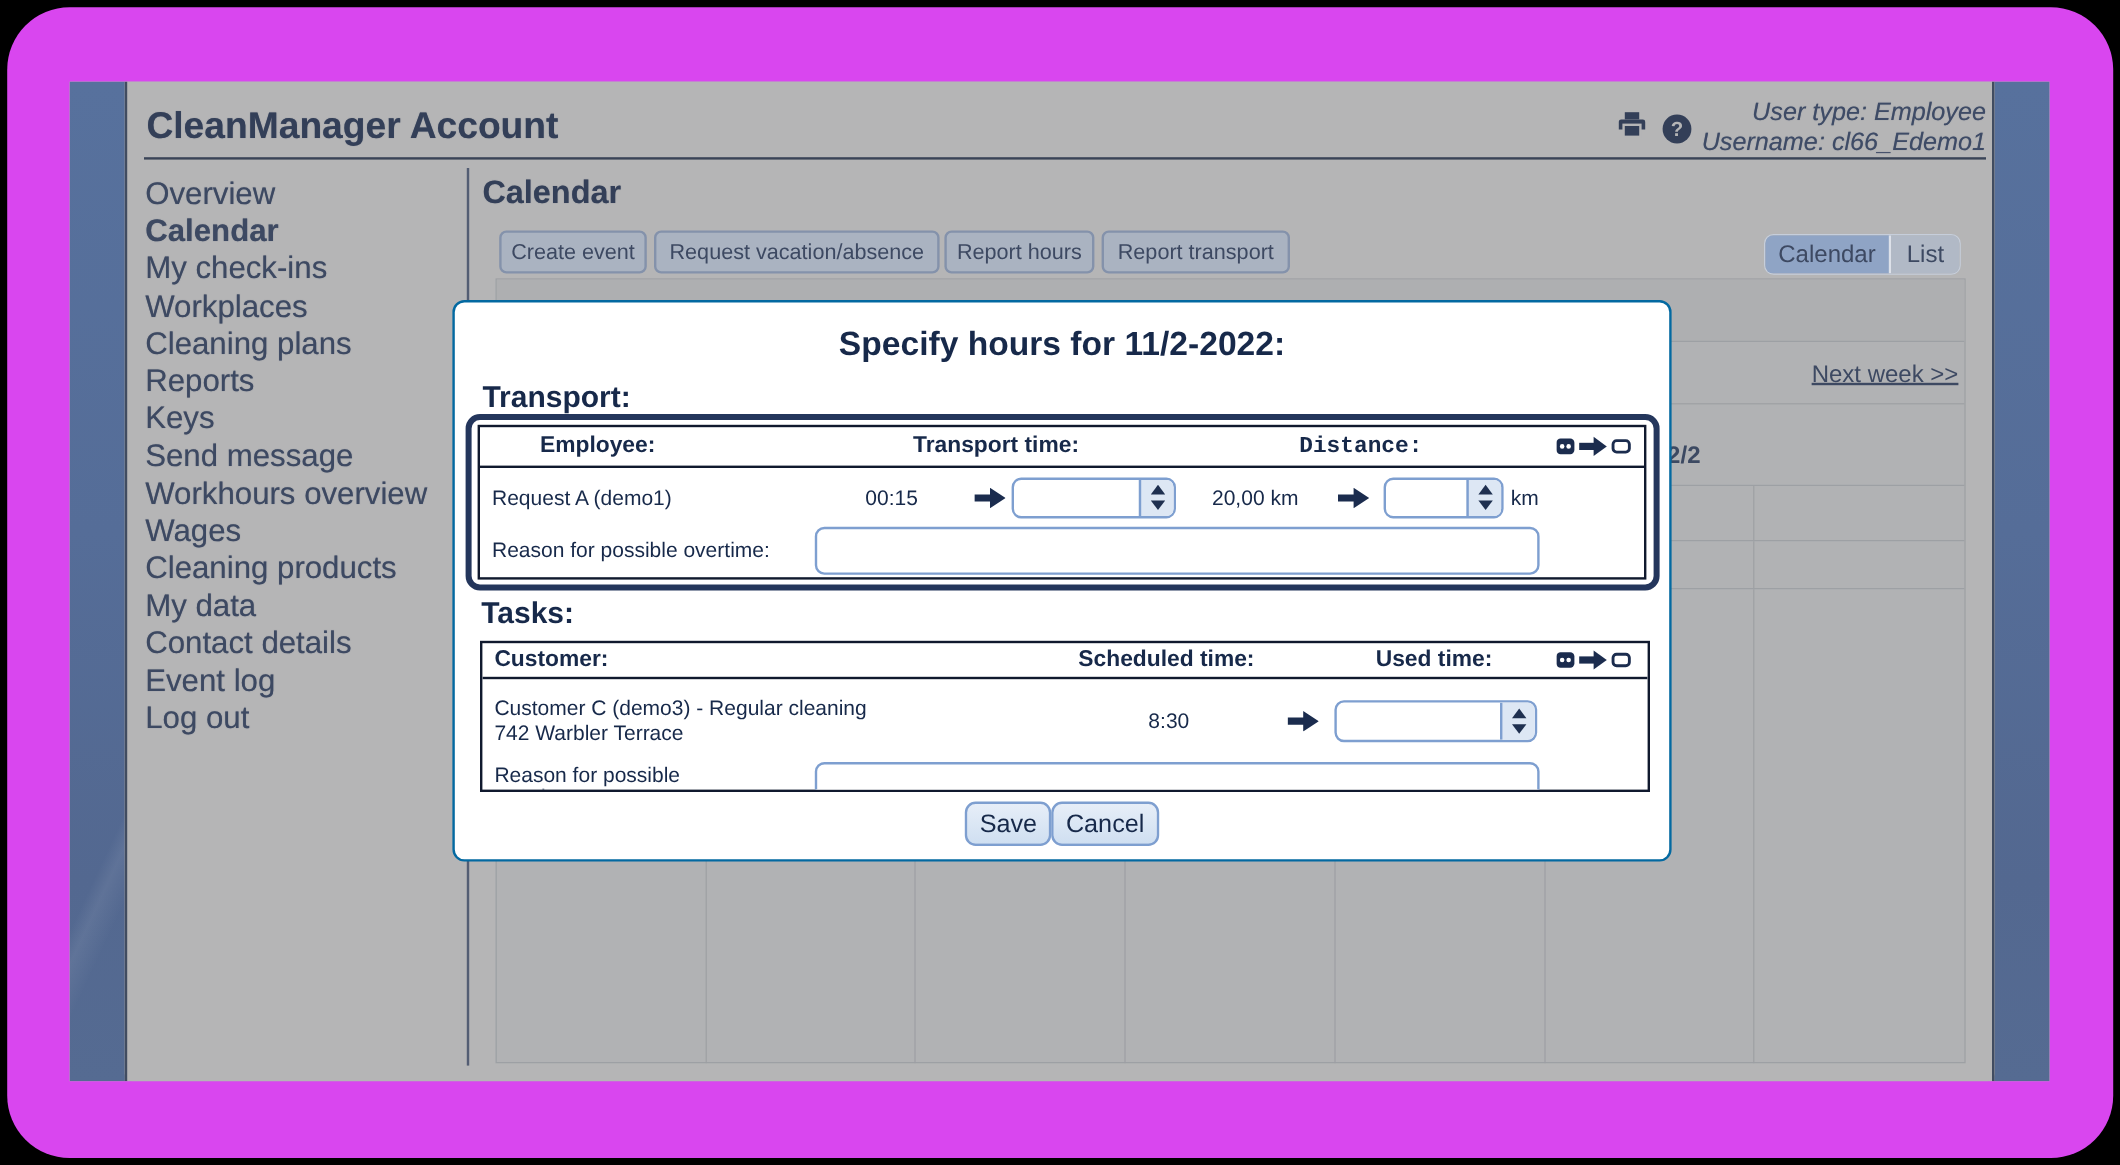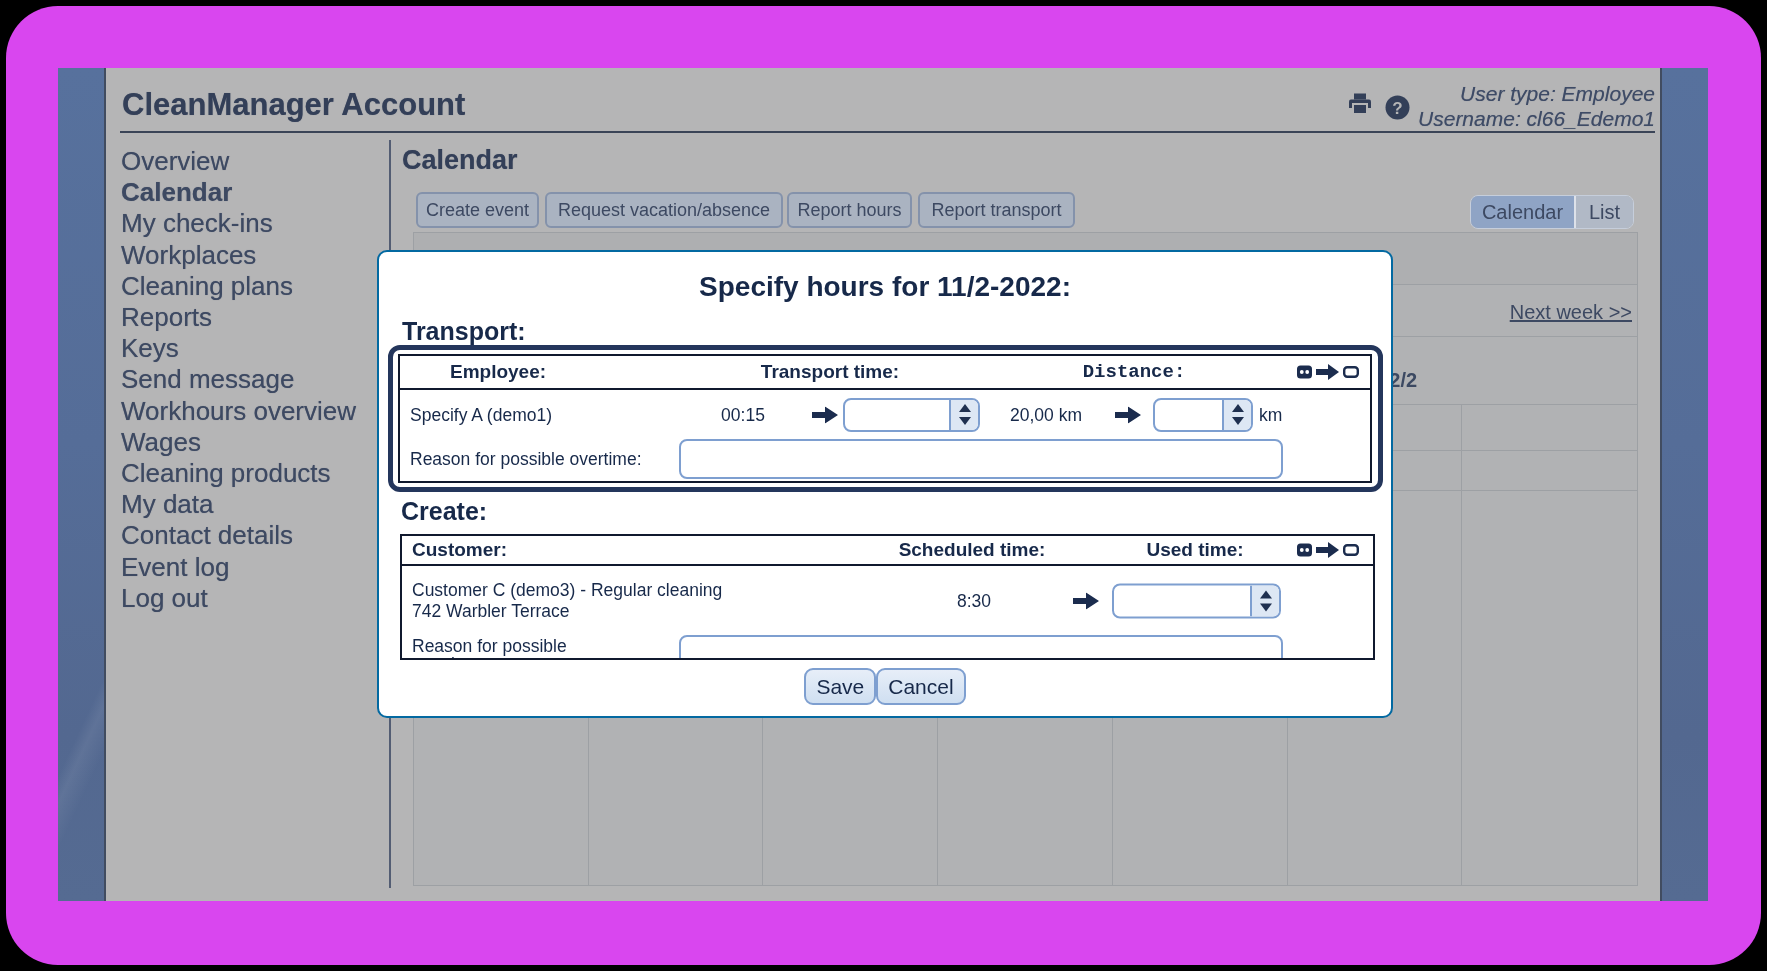--- a/index.html
+++ b/index.html
@@ -239,21 +239,21 @@
                 <rect x="0" y="2.5" width="15" height="13" rx="3.5" fill="#1b2c4e"></rect>
                 <circle cx="4.8" cy="9" r="1.9" fill="#fff"></circle>
                   <circle cx="10.2" cy="9" r="1.9" fill="#fff"></circle>
                 <rect x="19" y="6" width="13" height="6" fill="#1b2c4e"></rect>
                 <path d="M31 1 L42 9 L31 17 Z" fill="#1b2c4e"></path>
                 <rect x="47.2" y="4.2" width="13.6" height="9.6" rx="3" fill="none" stroke="#1b2c4e" stroke-width="2.4"></rect>
               </svg>
             </span>
           </div>
           <div id="t-row" class="mrow">
-            <span class="mtd" style="left:10px;">Specify A (demo1)</span>
+            <span class="mtd" style="left:10px;">Request A (demo1)</span>
             <span class="mtd ctr" style="left:343px;">00:15</span>
             <span class="arrow-icon" style="left:412px;">
               <svg width="26" height="17" viewBox="0 0 26 17">
                   <path d="M0 5.5 h13 V0 L26 8.5 L13 17 V11.5 H0 Z" fill="#1b2c4e"></path>
                 </svg>
             </span>
             <span class="spinfield" style="left:443px; top:50%; transform:translateY(-50%); width:137px; height:34px;">
               <input type="text" value="" style="">
               <span class="spinner">
                 <i class="sp-up"></i>
@@ -274,21 +274,21 @@
               </span>
             </span>
             <span class="mtd" style="left:859px;">km</span>
           </div>
           <div id="t-reason" class="mrow">
             <span class="mtd" style="left:10px;">Reason for possible overtime:</span>
             <input class="reason-input" style="left: 279px; top: 50%; transform: translateY(-50%); width: 604px;" type="text" value="">
           </div>
         </div>
 
-        <div id="tasks-h" class="section-h">Create:</div>
+        <div id="tasks-h" class="section-h">Tasks:</div>
 
         <div id="tasks-table" class="mtable">
           <div id="k-head" class="mrow thead-row">
             <span class="mth" style="left:10px;">Customer:</span>
             <span class="mth ctr" style="left:570px;">Scheduled time:</span>
             <span class="mth ctr" style="left:793px;">Used time:</span>
             <span class="abs" style="right:12px; top:50%; transform:translateY(-50%);">
               <svg width="64" height="18" viewBox="0 0 64 18">
                 <rect x="0" y="2.5" width="15" height="13" rx="3.5" fill="#1b2c4e"></rect>
                 <circle cx="4.8" cy="9" r="1.9" fill="#fff"></circle>

